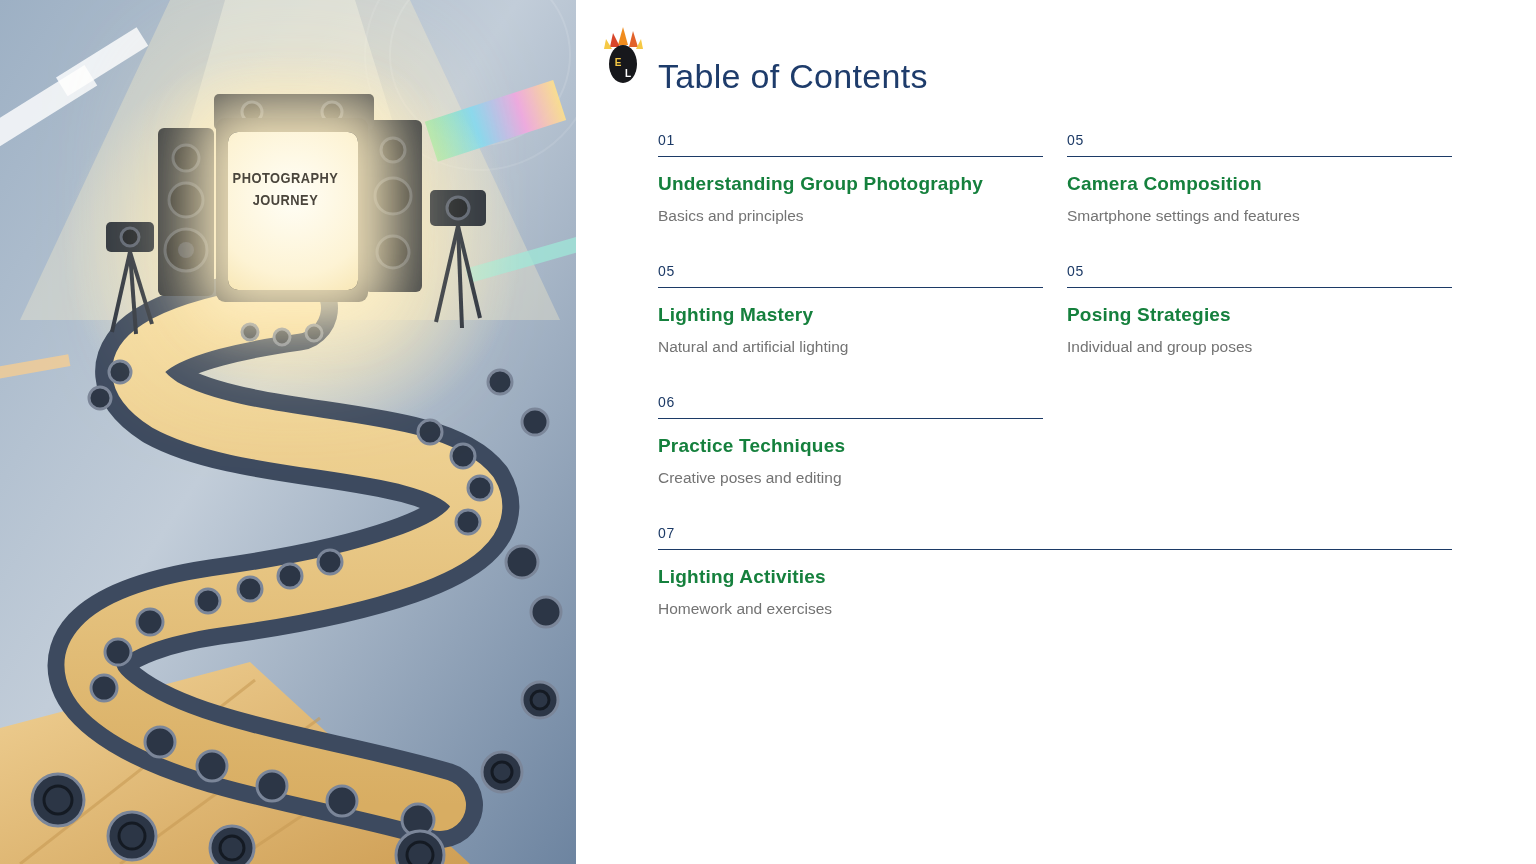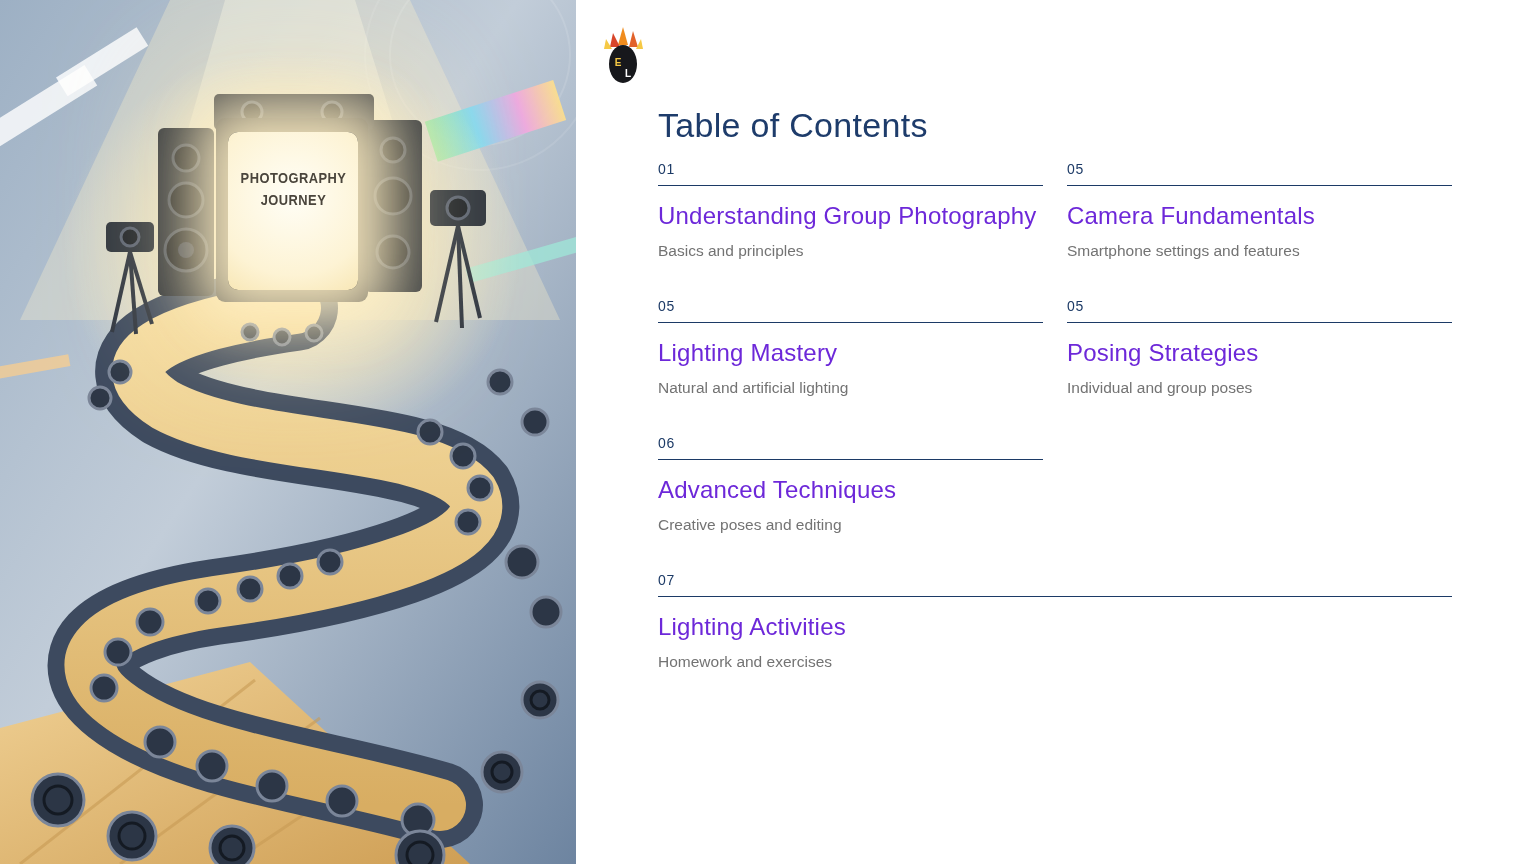--- a/index.html
+++ b/index.html
@@ -7,43 +7,43 @@
   .slide{width:1536px;height:864px;display:flex;}
 
   
   .hero{position:relative;width:576px;height:864px;flex:none;overflow:hidden;background:#9aadc2;}
   .hero svg{display:block;}
   .screen{
     position:absolute;left:228px;top:132px;width:130px;height:158px;
     border-radius:10px;
     background:radial-gradient(circle at 50% 40%, #fffef6 0%, #fdf3d4 70%, #f8e7b6 100%);
     box-shadow:0 0 55px 28px rgba(255,240,198,0.85), 0 0 120px 60px rgba(255,236,185,0.45);
-    display:flex;align-items:flex-start;justify-content:center;
+    display:flex;align-items:flex-start;justify-content:flex-start;
   }
   .screen-text{
     margin-top:36px;text-align:center;color:#4a453c;font-weight:700;
     font-size:14px;line-height:1.55;letter-spacing:.5px;transform:scaleX(.92);
   }
 
   
   .content{position:relative;flex:1;background:#ffffff;}
   .logo{position:absolute;top:26px;left:26px;width:42px;height:60px;}
-  .content-inner{padding:106px 84px 0 82px;}
+  .content-inner{padding:57px 84px 0 82px;}
   .toc-title{font-size:34px;font-weight:500;color:#1e3c6b;letter-spacing:.3px;}
   .toc-grid{
-    margin-top:16px;display:grid;grid-template-columns:1fr 1fr;
+    margin-top:36px;display:grid;grid-template-columns:1fr 1fr;
     column-gap:24px;row-gap:38px;
   }
   .toc-item{min-width:0;}
   .toc-item.full{grid-column:1 / -1;}
   .item-num{
     display:block;font-size:14px;color:#1c3a66;letter-spacing:.8px;
     padding-bottom:8px;border-bottom:1px solid #1c3a66;
   }
-  .item-title{margin-top:16px;font-size:24px;font-weight:400;color:#6d28d9;letter-spacing:.2px;}
+  .item-title{margin-top:16px;font-size:19px;font-weight:700;color:#15803d;letter-spacing:.2px;}
   .item-sub{margin-top:12px;font-size:15.5px;color:#737373;}
 </style>
 </head>
 <body>
 
 <div class="slide">
 
   <div class="hero">
     <svg width="576" height="864" viewBox="0 0 576 864">
       <defs>
@@ -202,40 +202,40 @@
       <div class="toc-grid">
 
         <div class="toc-item">
           <span class="item-num">01</span>
           <div class="item-title">Understanding Group Photography</div>
           <div class="item-sub">Basics and principles</div>
         </div>
 
         <div class="toc-item">
           <span class="item-num">05</span>
-          <div class="item-title">Camera Fundamentals</div>
+          <div class="item-title">Camera Composition</div>
           <div class="item-sub">Smartphone settings and features</div>
         </div>
 
 
         <div class="toc-item">
           <span class="item-num">05</span>
           <div class="item-title">Lighting Mastery</div>
           <div class="item-sub">Natural and artificial lighting</div>
         </div>
 
         <div class="toc-item">
           <span class="item-num">05</span>
           <div class="item-title">Posing Strategies</div>
           <div class="item-sub">Individual and group poses</div>
         </div>
 
         <div class="toc-item">
           <span class="item-num">06</span>
-          <div class="item-title">Advanced Techniques</div>
+          <div class="item-title">Practice Techniques</div>
           <div class="item-sub">Creative poses and editing</div>
         </div>
 
         <div class="toc-item full">
           <span class="item-num">07</span>
           <div class="item-title">Lighting Activities</div>
           <div class="item-sub">Homework and exercises</div>
         </div>
 
       </div>

